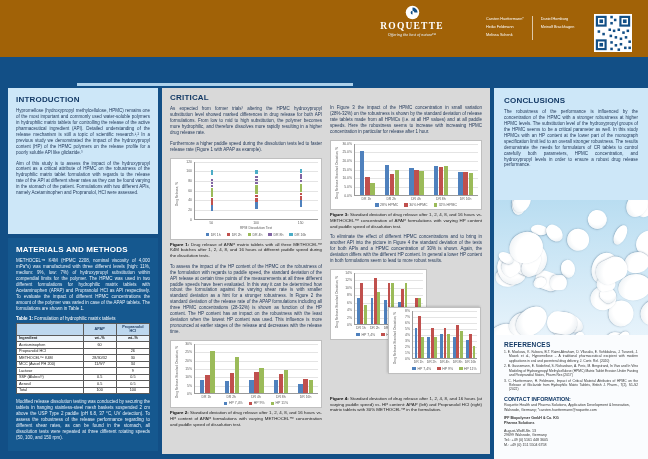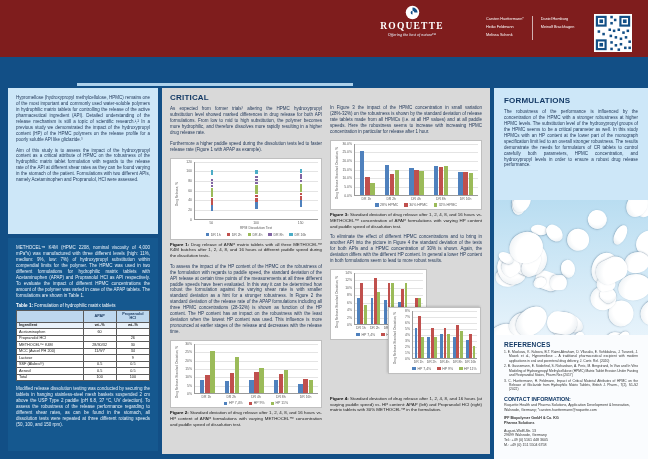--- a/index.html
+++ b/index.html
@@ -1,20 +1,20 @@
 <!DOCTYPE html>
 <html><head>
 <meta charset="utf-8">
 <style>
   html,body{margin:0;padding:0;background:#0d3f6e;}
   *{box-sizing:border-box;-webkit-text-size-adjust:none;}
   .poster{position:relative;width:648px;height:459px;background:#124f86;overflow:hidden;
           font-family:"Liberation Sans",sans-serif;color:#1c3a5e;}
   
-  .hdr{position:absolute;left:0;top:0;width:648px;height:57px;background:#7f1d1d;}
+  .hdr{position:absolute;left:0;top:0;width:648px;height:57px;background:#a16207;}
   .logo{position:absolute;left:372px;top:5px;width:80px;text-align:center;color:#fff;}
   .logo .mark{display:block;margin:0 auto 1px;}
   .brand{font-family:"Liberation Serif",serif;font-weight:bold;font-size:9.5px;letter-spacing:1.2px;}
   .tagline{font-family:"Liberation Serif",serif;font-style:italic;font-size:4.2px;margin-top:1px;color:#e8f1fa;}
   .authors{position:absolute;left:478px;top:16px;display:flex;color:#ffffff;}
   .acol{font-size:3.8px;line-height:2.1;padding:0 8px;}
   .acol+.acol{border-left:0.5px solid rgba(255,255,255,.65);}
   .qrwrap{position:absolute;left:594px;top:14px;width:38px;height:38px;}
   
   .title-band{position:absolute;left:0;top:57px;width:648px;height:26px;background:#0a3c69;
@@ -140,25 +140,27 @@
           <rect x="9" y="18.6" width="1.4" height="1.4"></rect>
           <rect x="13" y="19" width="1.4" height="1.4"></rect>
         <rect x="19" y="18" width="1.4" height="1.4"></rect>
       </g>
     </svg>
   </div>
 
   <div class="strip"></div>
 
   <section class="panel intro">
+    <h2 class="sec-h">INTRODUCTION</h2>
     <p class="txt">Hypromellose (hydroxypropyl methylcellulose, HPMC) remains one of the most important and commonly used water-soluble polymers in hydrophilic matrix tablets for controlling the release of the active pharmaceutical ingredient (API). Detailed understanding of the release mechanism is still a topic of scientific research.¹,² In a previous study we demonstrated the impact of the hydroxypropyl content (HP) of the HPMC polymers on the release profile for a poorly soluble API like gliclazide.³</p>
     <p class="txt">Aim of this study is to assess the impact of the hydroxypropyl content as a critical attribute of HPMC on the robustness of the hydrophilic matrix tablet formulation with regards to the release rate of the API at different shear rates as they can be found varying in the stomach of the patient. Formulations with two different APIs, namely Acetaminophen and Propranolol, HCl were assessed.</p>
   </section>
 
   <section class="panel mm">
+    <h2 class="sec-h">MATERIALS AND METHODS</h2>
     <p class="txt">METHOCEL™ K4M (HPMC 2208, nominal viscosity of 4,000 mPa*s) was manufactured with three different levels (high: 11%, medium: 9%, low: 7%) of hydroxypropyl substitution within compendial limits for the polymer. The HPMC was used in two different formulations for hydrophilic matrix tablets with Acetaminophen (APAP) and Propranolol HCl as API respectively. To evaluate the impact of different HPMC concentrations the amount of the polymer was varied in case of the APAP tablets. The formulations are shown in Table 1.</p>
     <p class="tcap"><b>Table 1:</b><span> Formulation of hydrophilic matrix tablets</span></p>
     <table class="ftab">
       <thead id="ft-head">
           <tr>
             <th></th>
             <th>APAP</th>
             <th>Propranolol HCl</th>
           </tr>
         </thead>
@@ -568,21 +570,21 @@
                 </div>
               </div>
             </div>
           </div>
       </div>
       <p class="cap"><b>Figure 4:</b><span> Standard deviation of drug release after 1, 2, 4, 8, and 16 hours (at varying paddle speed) vs. HP content: APAP (left) and Propranolol HCl (right) matrix tablets with 30% METHOCEL™ in the formulation.</span></p>
     </div>
   </section>
 
   <section class="panel concl">
-    <h2 class="sec-h">FORMULATIONS</h2>
+    <h2 class="sec-h">CONCLUSIONS</h2>
     <p class="txt">The robustness of the performance is influenced by the concentration of the HPMC with a stronger robustness at higher HPMC levels. The substitution level of the hydroxypropyl groups of the HPMC seems to be a critical parameter as well. In this study HPMCs with an HP content at the lower part of the monograph specification limit led to an overall stronger robustness. The results demonstrate the needs for formulators of CR tablets to control carefully both parameters, HPMC concentration, and hydroxypropyl levels in order to ensure a robust drug release performance.</p>
   </section>
 
   <div class="panel photo" id="photo">
       <div class="pill" style="width:17.0px;height:9.6px;left:36.5px;top:24.7px;border-radius:50%;transform:rotate(10deg)"></div>
       <div class="pill" style="width:29.3px;height:17.1px;left:61.3px;top:113.7px;border-radius:50%;transform:rotate(28deg)"></div>
       <div class="pill" style="width:25.4px;height:18.1px;left:40.9px;top:72.1px;border-radius:40% / 60%;transform:rotate(20deg)"></div>
       <div class="pill" style="width:23.0px;height:16.1px;left:141.0px;top:-1.0px;border-radius:40% / 60%;transform:rotate(145deg)"></div>
       <div class="pill" style="width:19.0px;height:18.5px;left:93.9px;top:9.5px;border-radius:50%;transform:rotate(35deg)"></div>
       <div class="pill" style="width:31.1px;height:24.6px;left:141.6px;top:32.7px;border-radius:40% / 60%;transform:rotate(33deg)"></div>

